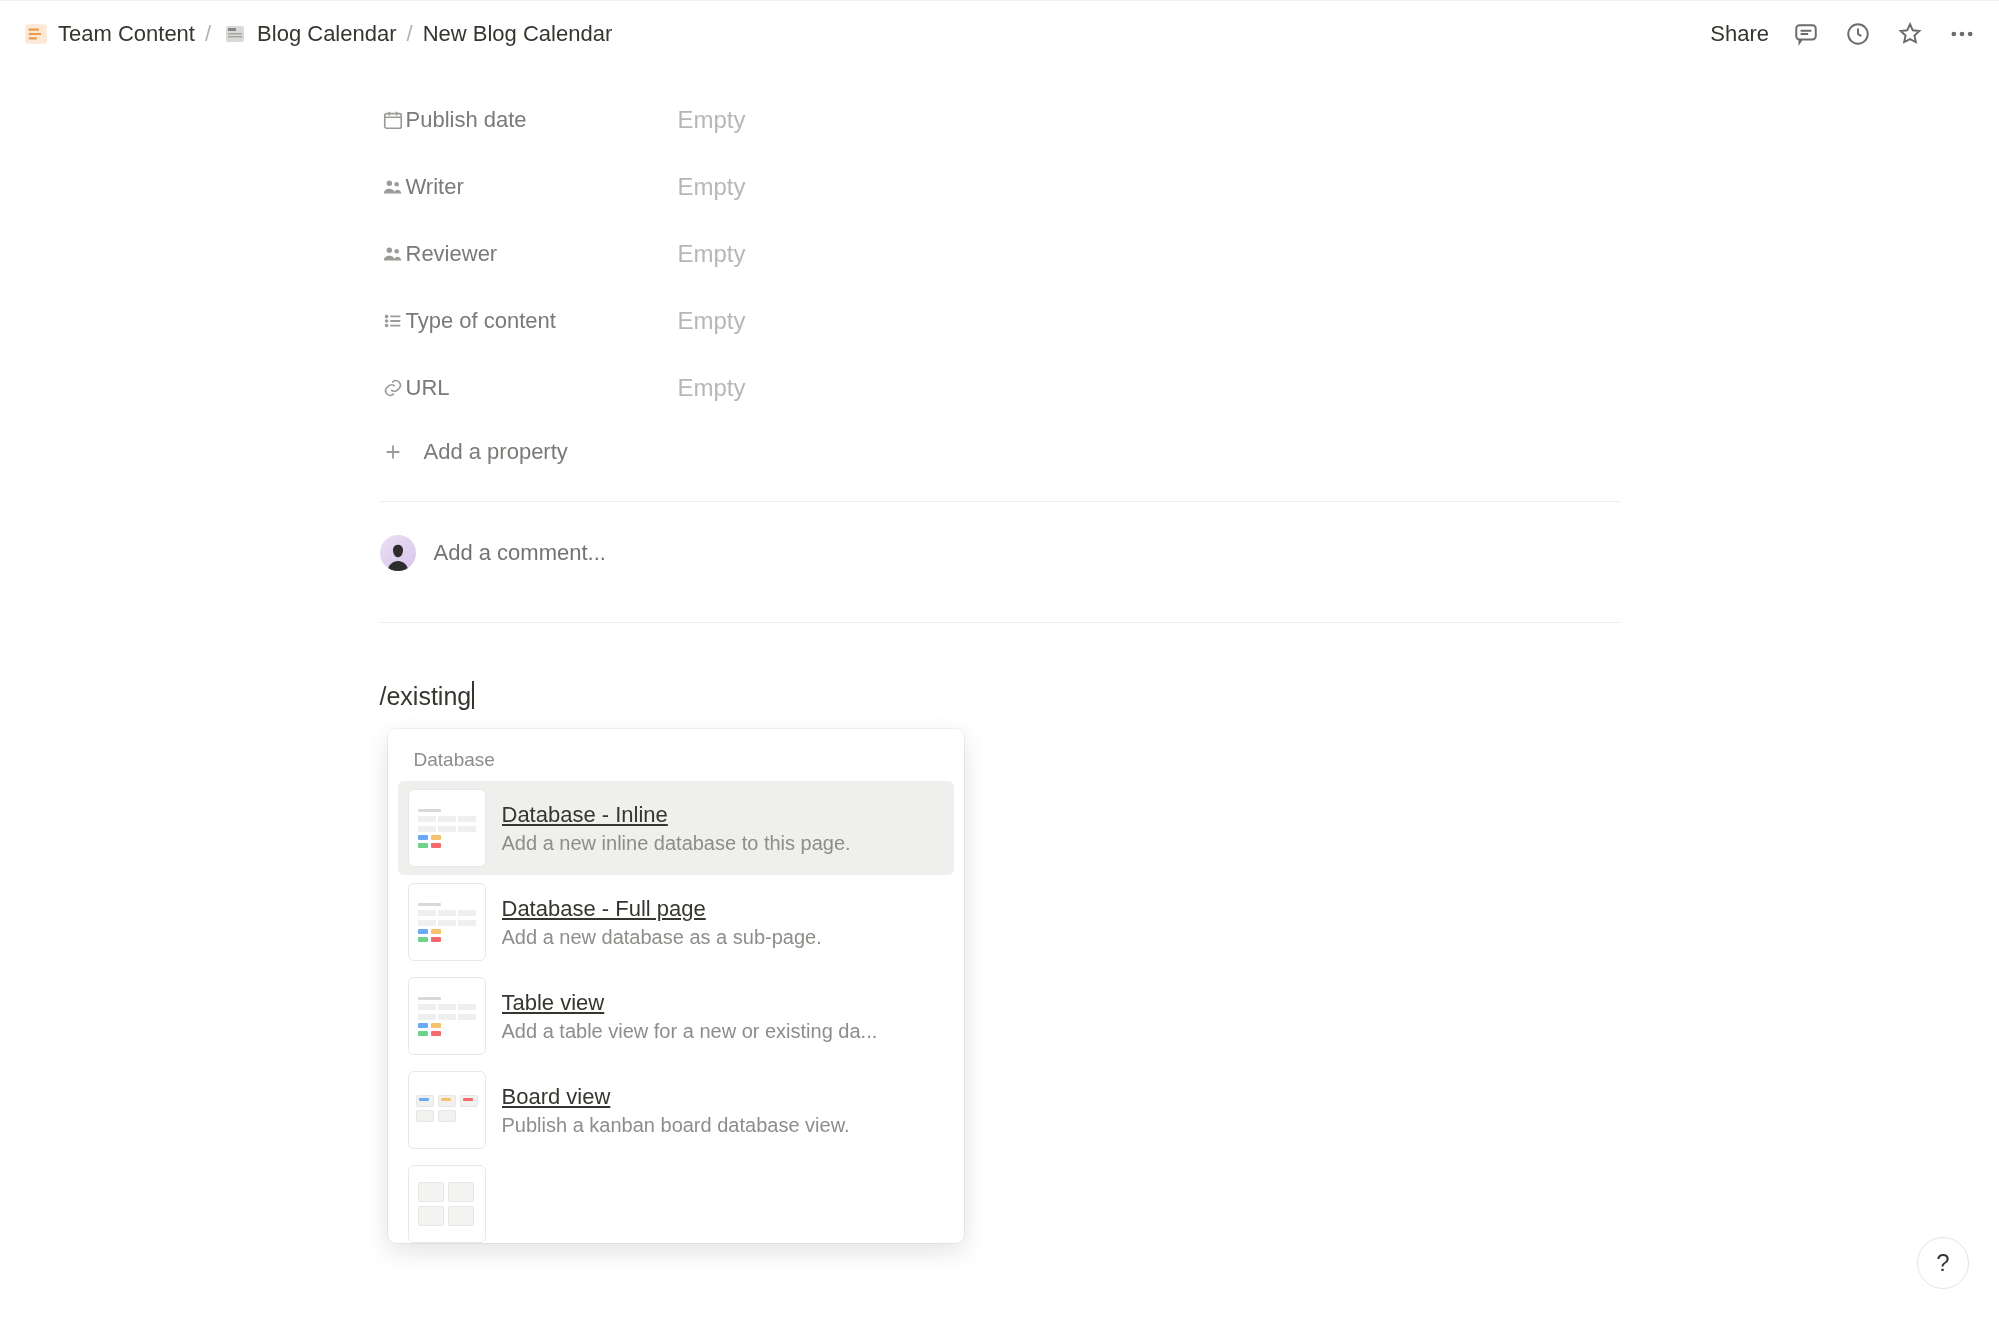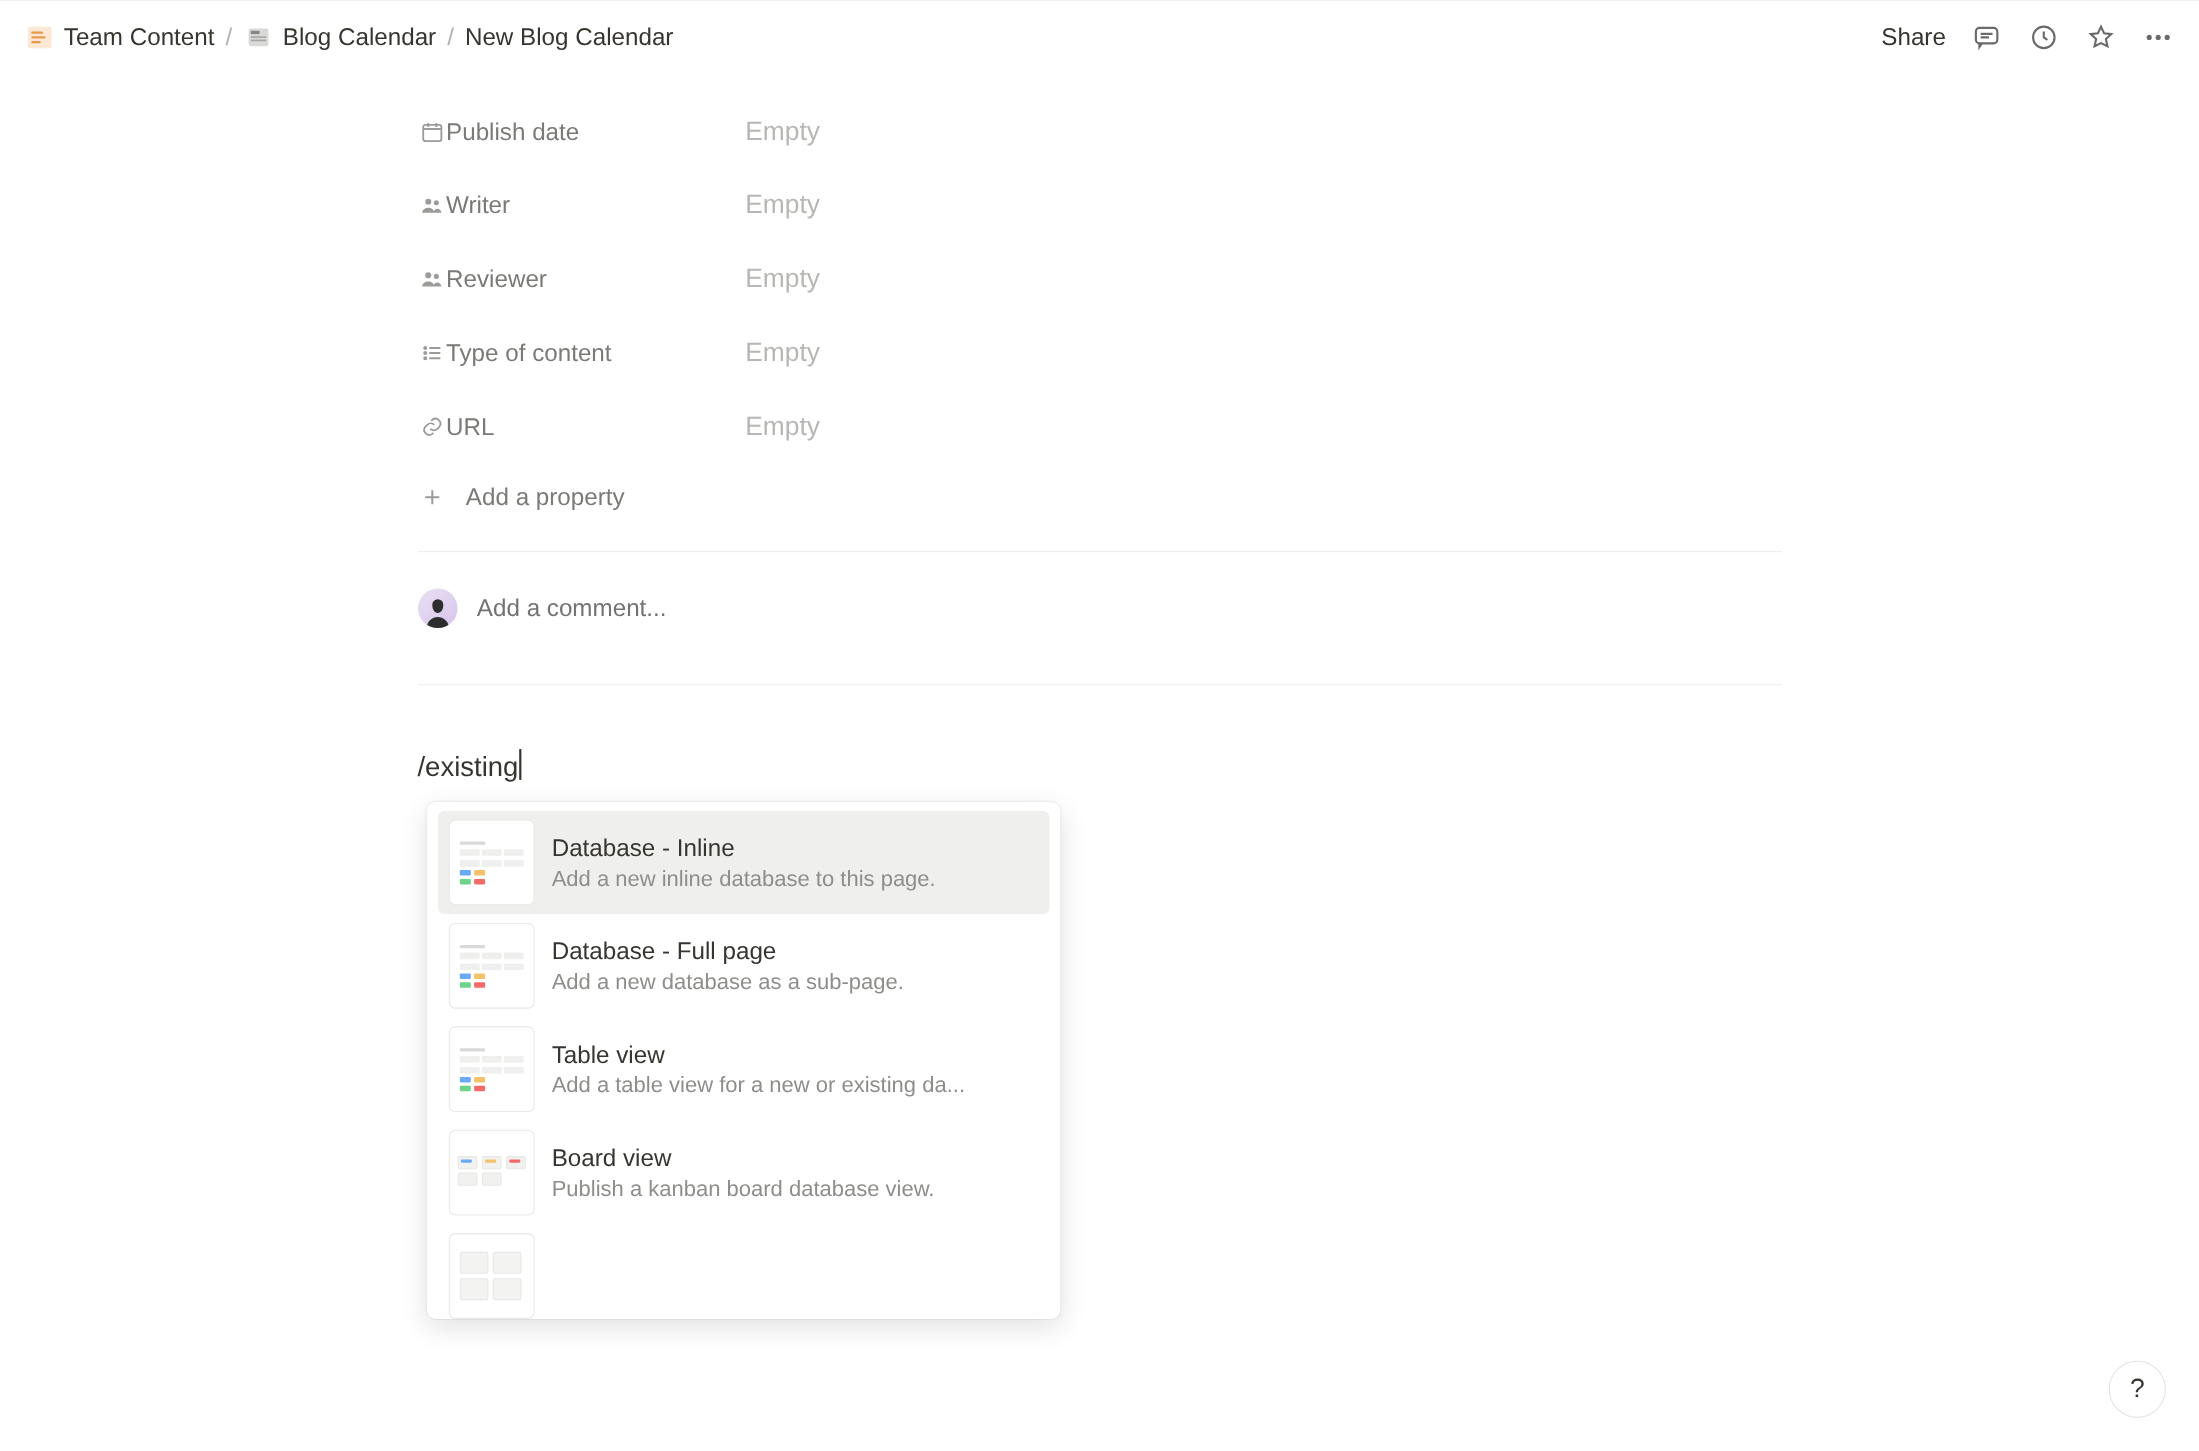--- a/index.html
+++ b/index.html
@@ -161,21 +161,21 @@
 .menu-thumb {
   width: 78px;
   height: 78px;
   border: 1px solid #e8e8e6;
   border-radius: 6px;
   background: #ffffff;
   display:flex;align-items:center;justify-content:center;
   flex-shrink:0;
 }
 .menu-text { display:flex; flex-direction:column; gap:4px; min-width:0;}
-.menu-title { font-size: 22px; color:#37352f; white-space:nowrap; overflow:hidden; text-overflow:ellipsis;}
+.menu-title { font-size: 22px; color:#37352f; white-space:nowrap; overflow:hidden; text-overflow:ellipsis;text-decoration:underline;}
 .menu-desc { font-size: 20px; color:#8e8d8a; white-space:nowrap; overflow:hidden; text-overflow:ellipsis;}
 
 
 .help {
   position: absolute;
   right: 30px;
   bottom: 30px;
   width: 52px; height: 52px;
   border: 1px solid #e4e4e2;
   border-radius: 50%;
@@ -355,20 +355,21 @@
     </div>
     <div class="comment-placeholder">Add a comment...</div>
   </div>
 
   <hr class="divider">
 
   <div class="command">
     <span>/existing</span><span class="cursor"></span>
 
     <div class="menu">
+      <div class="menu-heading">Database</div>
 
       <div class="menu-item selected">
         <div class="menu-thumb">
           <div class="mini-table">
             <div class="mt-line" style="width:40%;"></div>
             <div class="mt-row">
                 <div class="mt-cell"></div>
                 <div class="mt-cell"></div>
                 <div class="mt-cell"></div>
               </div>

